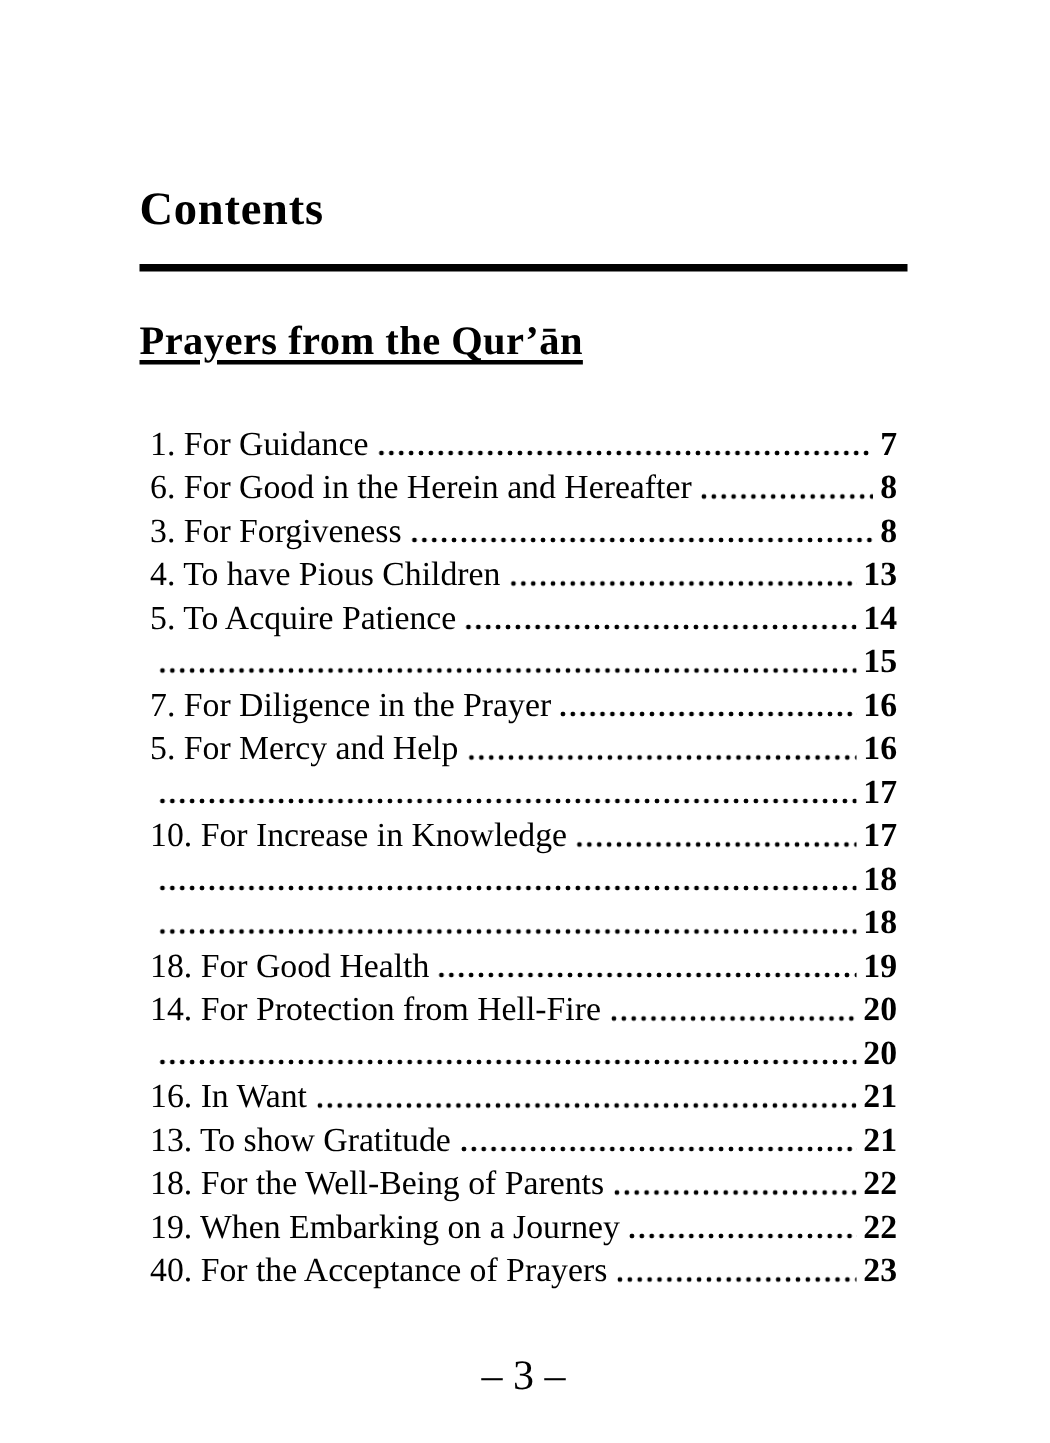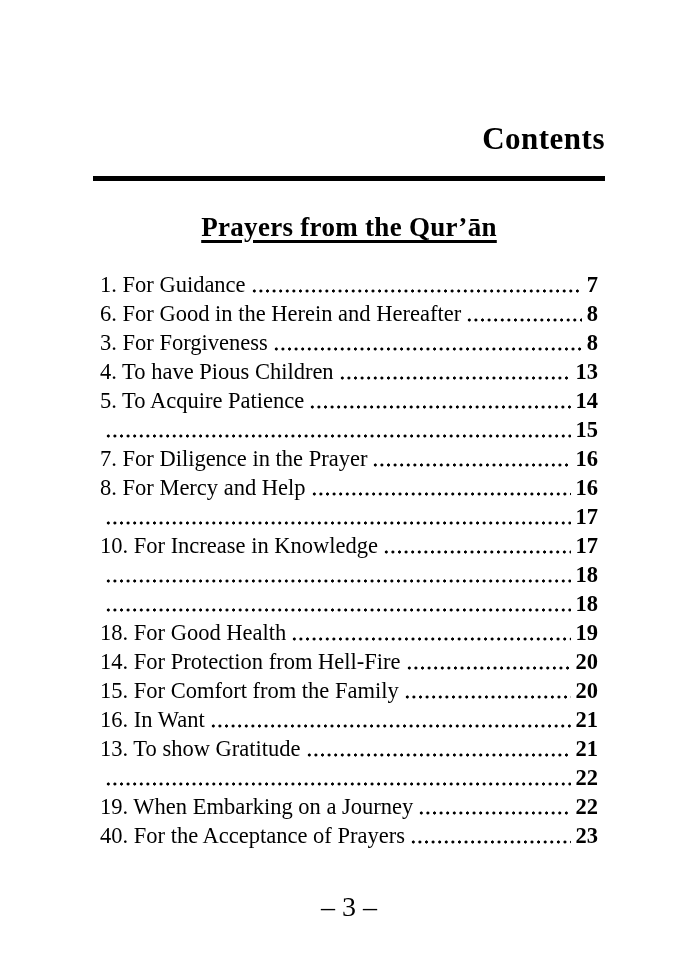--- a/index.html
+++ b/index.html
@@ -15,42 +15,41 @@
     color: #000000;
     font-family: "Liberation Serif", "DejaVu Serif", serif;
     overflow: hidden;
     box-sizing: border-box;
     padding: 123px 95px 0 93px; 
   }
   .doc-title {
     font-size: 31px;
     font-weight: bold;
     line-height: 31px;
-    text-align: right;
+    text-align: left;
     letter-spacing: 0.5px;
   }
   .divider-rule {
     height: 5px;
     background: #000000;
     margin-top: 22px;
     border: none;
   }
   .section-heading {
     margin-top: 29px;
     font-size: 27px;
     font-weight: bold;
     line-height: 34px;
-    text-align: center;
     text-decoration: underline;
     text-decoration-thickness: 2.5px;
     text-underline-offset: 4px;
     letter-spacing: 0.3px;
   }
   .toc {
-    margin-top: 26px;
+    margin-top: 37px;
     padding: 0 7px 0 7px; 
   }
   .toc-row {
     display: flex;
     align-items: baseline;
     font-size: 22.5px;
     line-height: 29px;
     white-space: nowrap;
   }
   .toc-label {
@@ -118,21 +117,21 @@
       <div class="toc-row">
         <span class="toc-dots"></span>
         <span class="toc-page">15</span>
       </div>
       <div class="toc-row">
         <span class="toc-label">7. For Diligence in the Prayer</span>
         <span class="toc-dots"></span>
         <span class="toc-page">16</span>
       </div>
       <div class="toc-row">
-        <span class="toc-label">8. For Mercy and Help</span>
+        <span class="toc-label">5. For Mercy and Help</span>
         <span class="toc-dots"></span>
         <span class="toc-page">16</span>
       </div>
       <div class="toc-row">
         <span class="toc-dots"></span>
         <span class="toc-page">17</span>
       </div>
       <div class="toc-row">
         <span class="toc-label">10. For Increase in Knowledge</span>
         <span class="toc-dots"></span>
@@ -150,35 +149,35 @@
         <span class="toc-label">18. For Good Health</span>
         <span class="toc-dots"></span>
         <span class="toc-page">19</span>
       </div>
       <div class="toc-row">
         <span class="toc-label">14. For Protection from Hell-Fire</span>
         <span class="toc-dots"></span>
         <span class="toc-page">20</span>
       </div>
       <div class="toc-row">
-        <span class="toc-label">15. For Comfort from the Family</span>
         <span class="toc-dots"></span>
         <span class="toc-page">20</span>
       </div>
       <div class="toc-row">
         <span class="toc-label">16. In Want</span>
         <span class="toc-dots"></span>
         <span class="toc-page">21</span>
       </div>
       <div class="toc-row">
         <span class="toc-label">13. To show Gratitude</span>
         <span class="toc-dots"></span>
         <span class="toc-page">21</span>
       </div>
       <div class="toc-row">
+        <span class="toc-label">18. For the Well-Being of Parents</span>
         <span class="toc-dots"></span>
         <span class="toc-page">22</span>
       </div>
       <div class="toc-row">
         <span class="toc-label">19. When Embarking on a Journey</span>
         <span class="toc-dots"></span>
         <span class="toc-page">22</span>
       </div>
       <div class="toc-row">
         <span class="toc-label">40. For the Acceptance of Prayers</span>

